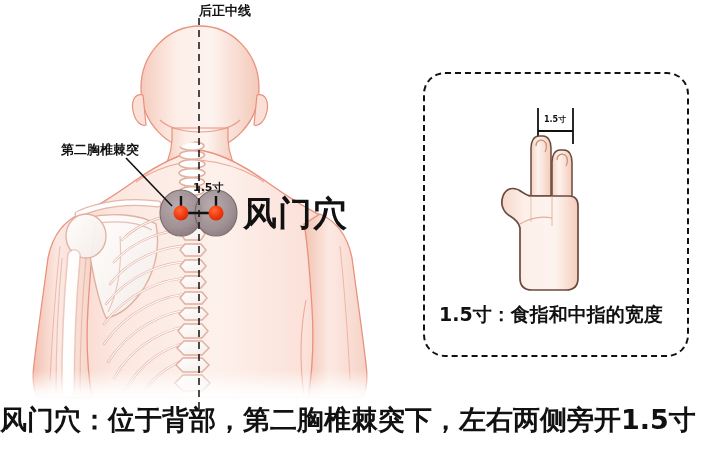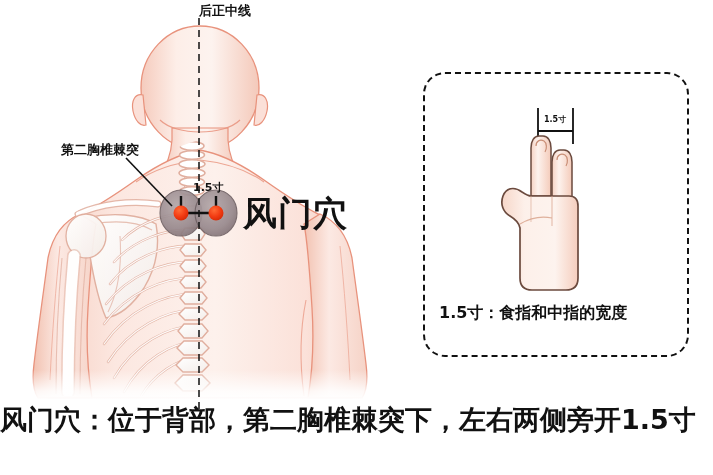--- a/index.html
+++ b/index.html
@@ -11,21 +11,21 @@
   }
   #stage{position:absolute;left:0;top:0;width:713px;height:475px;}
   svg.layer{position:absolute;left:0;top:0;width:713px;height:475px;overflow:visible;}
 
   .lbl{position:absolute;white-space:nowrap;color:#111;font-weight:700;line-height:1;}
   .lbl-midline{left:199px;top:4px;font-size:13px;}
   .lbl-vertebra{left:61px;top:143px;font-size:13px;}
   .lbl-cun-body{left:193px;top:182px;font-size:11px;font-weight:700;}
   .lbl-point-name{left:243px;top:196px;font-size:34px;font-weight:700;letter-spacing:1px;}
   .lbl-hand-cun{left:544px;top:116px;font-size:8px;font-weight:700;}
-  .lbl-hand-caption{left:439px;top:305px;font-size:16px;font-weight:700;}
+  .lbl-hand-caption{left:439px;top:305px;font-size:19px;font-weight:700;}
   .lbl-caption{left:0;top:406px;font-size:27px;font-weight:700;letter-spacing:0px;}
 
   #handbox{
     position:absolute;left:423px;top:72px;width:266px;height:285px;
     border:2px dashed #111;border-radius:22px;background:transparent;
     box-sizing:border-box;
   }
 </style>
 </head>
 <body>

